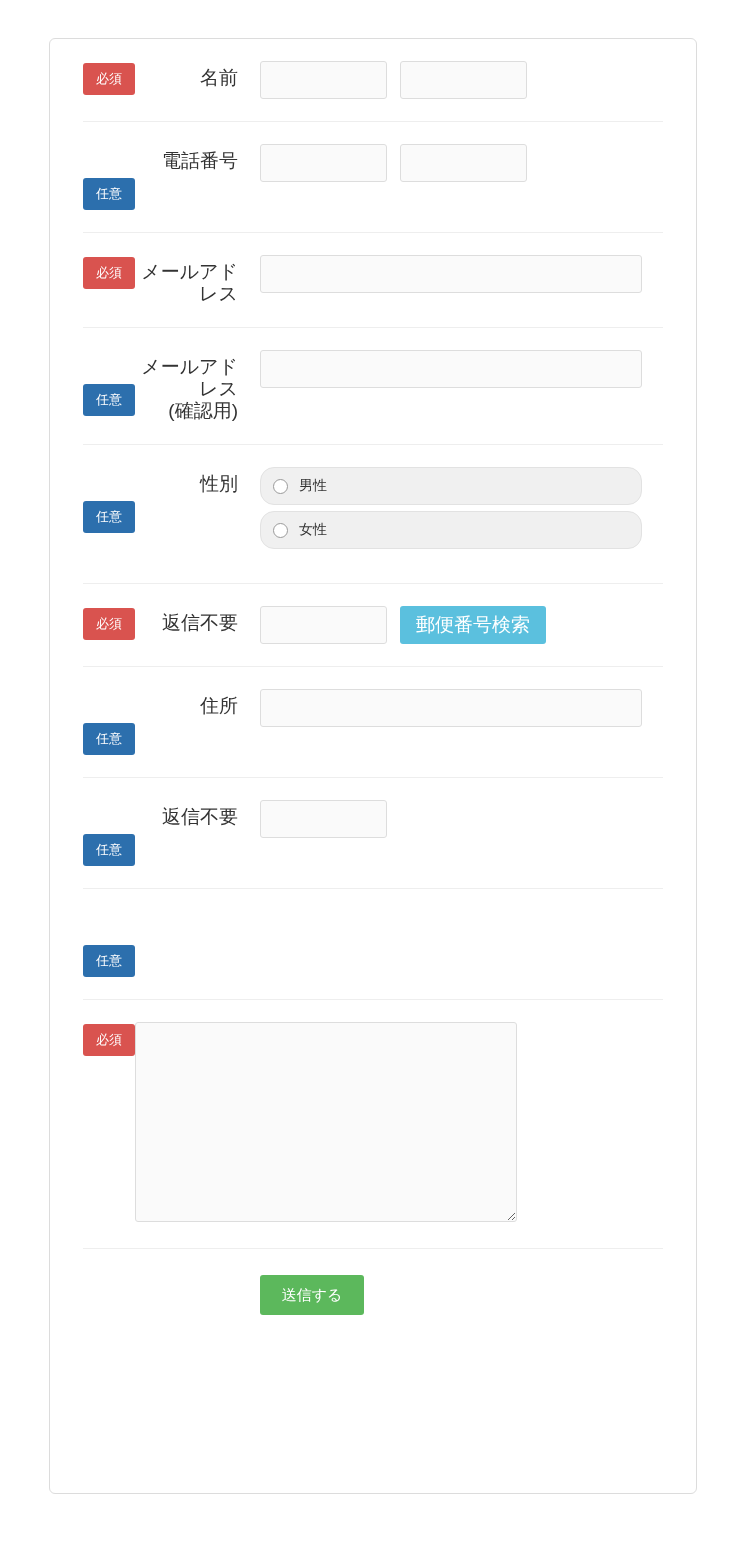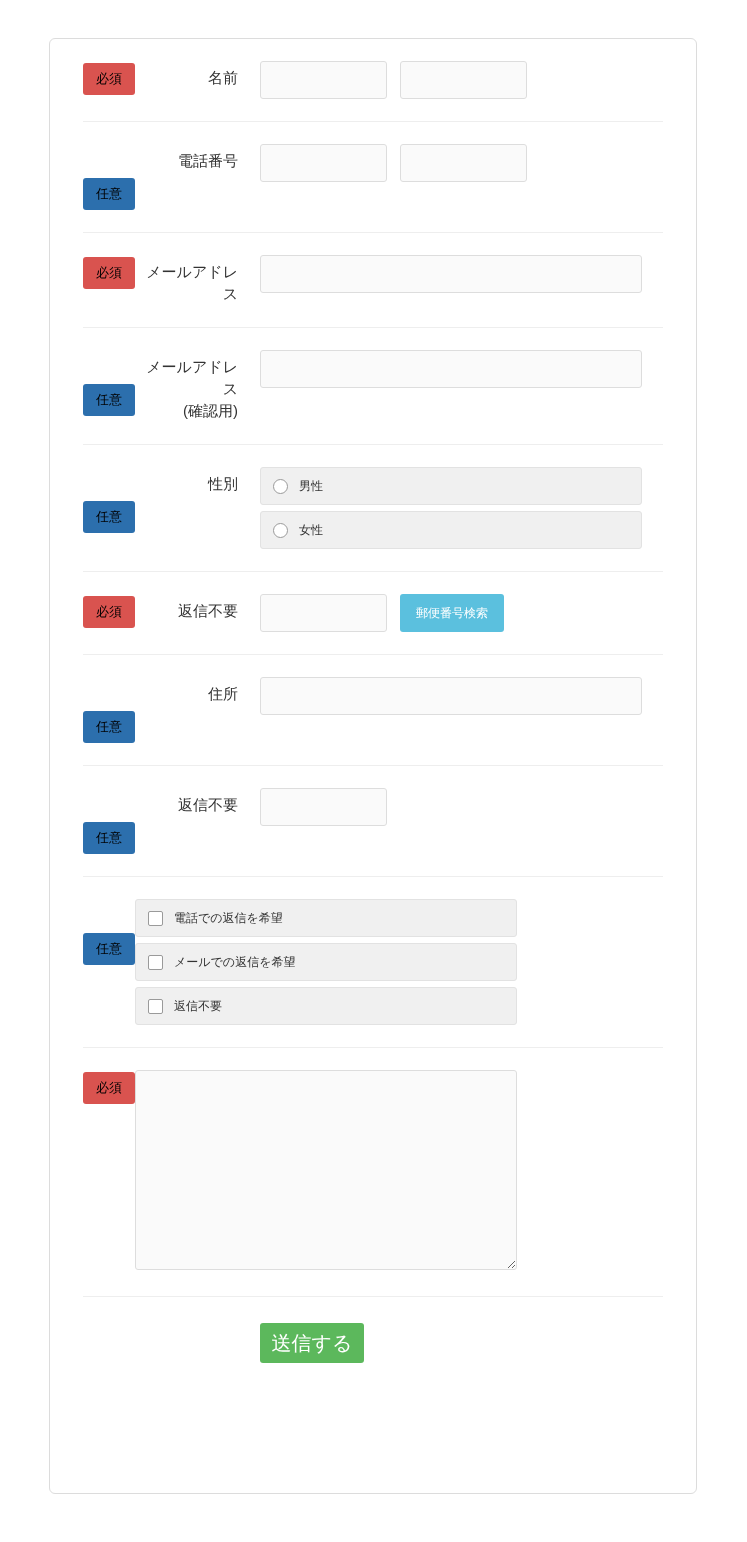--- a/index.html
+++ b/index.html
@@ -42,35 +42,35 @@
     width: 52px;
     flex: 0 0 52px;
     padding-top: 2px;
   }
   .badge {
     display: block;
     width: 52px;
     height: 32px;
     line-height: 32px;
     text-align: center;
-    color: #000000;
+    color: #ffffff;
     font-size: 13px;
     border-radius: 3px;
     box-sizing: border-box;
   }
   .badge.required { background: #d9534f; }
   .badge.optional { background: #2c6fad; margin-top: 32px; }
 
   .label-cell {
     flex: 0 0 125px;
     width: 125px;
     text-align: right;
     padding-right: 22px;
     box-sizing: border-box;
-    font-size: 15px;
+    font-size: 19px;
     line-height: 22px;
     color: #333333;
     padding-top: 6px;
   }
   .field-cell {
     flex: 1 1 auto;
     padding-top: 0px;
   }
   input.txt {
     box-sizing: border-box;
@@ -90,29 +90,29 @@
   .w-zip  { width: 127px; }
   .w-tel  { width: 127px; }
   .inline-gap { display: flex; gap: 13px; }
 
   .opt {
     box-sizing: border-box;
     width: 382px;
     height: 38px;
     background: #f0f0f0;
     border: 1px solid #e2e2e2;
-    border-radius: 3px;
+    border-radius: 14px;
     display: flex;
     align-items: center;
     padding-left: 12px;
     margin-bottom: 6px;
-    font-size: 12px;
+    font-size: 14px;
     color: #333333;
   }
-  .opt:last-child { margin-bottom: 0; }
+  .opt:last-child { margin-bottom: 12px; }
   .radio-mark {
     width: 13px;
     height: 13px;
     border: 1px solid #9a9a9a;
     border-radius: 50%;
     background: #ffffff;
     margin-right: 11px;
     flex: 0 0 13px;
   }
   .check-mark {
@@ -123,21 +123,21 @@
     background: #ffffff;
     margin-right: 11px;
     flex: 0 0 13px;
   }
   .zip-btn {
     height: 38px;
     line-height: 38px;
     padding: 0 16px;
     background: #5bc0de;
     color: #ffffff;
-    font-size: 12px;
+    font-size: 19px;
     border: none;
     border-radius: 3px;
     cursor: pointer;
     font-family: "Liberation Sans", sans-serif;
   }
   textarea.ta {
     box-sizing: border-box;
     width: 382px;
     height: 200px;
     border: 1px solid #dddddd;
@@ -154,21 +154,21 @@
     display: flex;
   }
   .submit-spacer { flex: 0 0 177px; }
   .submit-btn {
     width: 104px;
     height: 40px;
     background: #5cb85c;
     color: #ffffff;
     border: none;
     border-radius: 3px;
-    font-size: 20px;
+    font-size: 15px;
     cursor: pointer;
     font-family: "Liberation Sans", sans-serif;
   }
 </style>
 </head>
 <body>
 
 <div class="form-card">
   <div class="rows">
 
@@ -268,34 +268,20 @@
       <div class="label-cell">返信不要</div>
       <div class="field-cell">
         <input class="txt w-tel" type="text" value="" style="">
       </div>
     </div>
 
     <div class="row">
       <div class="badge-cell">
         <span class="badge optional">任意</span>
       </div>
-      <div class="field-cell">
-        <div class="opt">
-          <span class="check-mark"></span>
-          <span>電話での返信を希望</span>
-        </div>
-        <div class="opt">
-          <span class="check-mark"></span>
-          <span>メールでの返信を希望</span>
-        </div>
-        <div class="opt">
-          <span class="check-mark"></span>
-          <span>返信不要</span>
-        </div>
-      </div>
     </div>
 
     <div class="row last">
       <div class="badge-cell">
         <span class="badge required">必須</span>
       </div>
       <div class="field-cell">
         <textarea class="ta" style=""></textarea>
       </div>
     </div>

